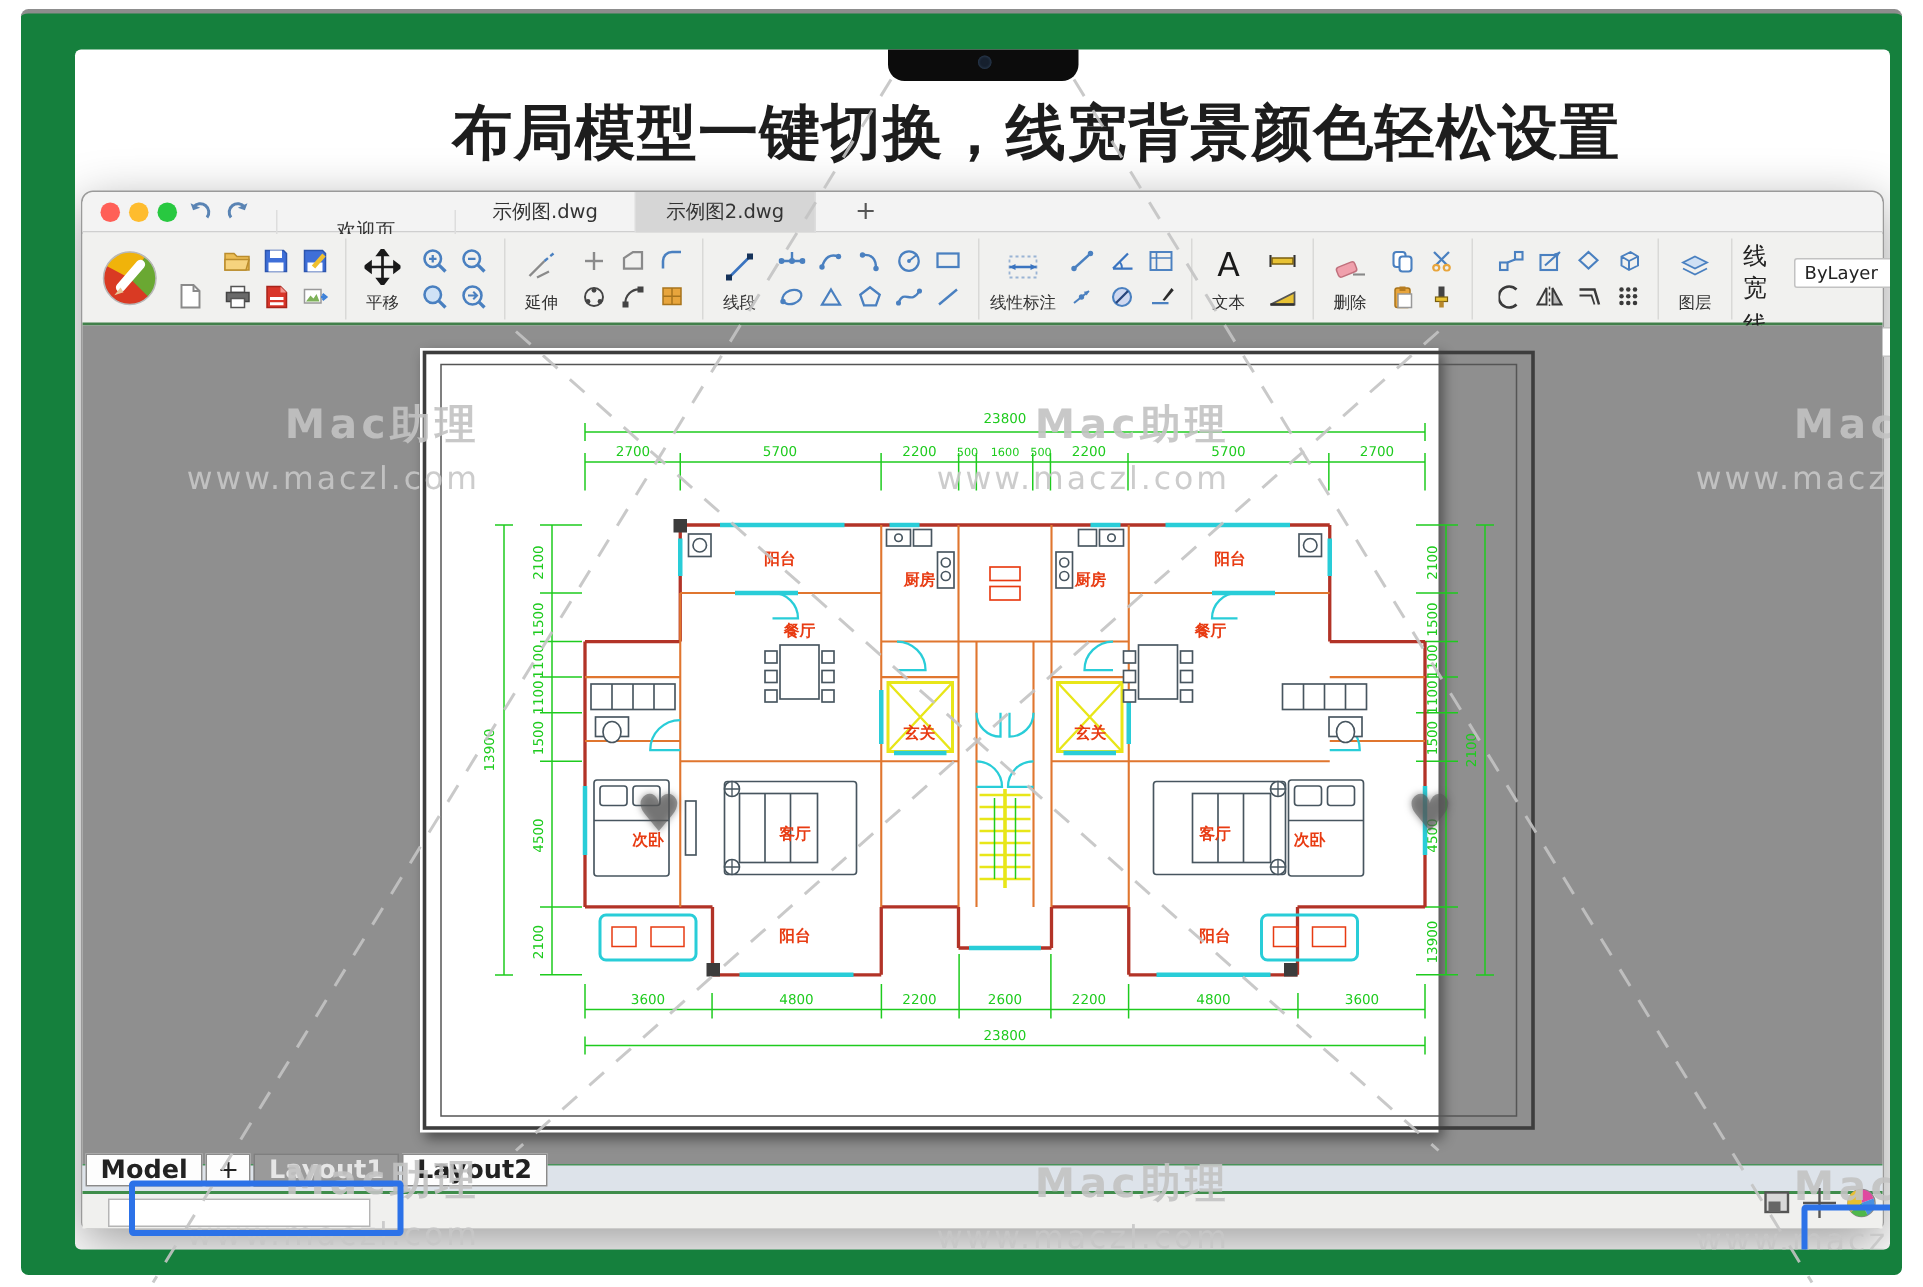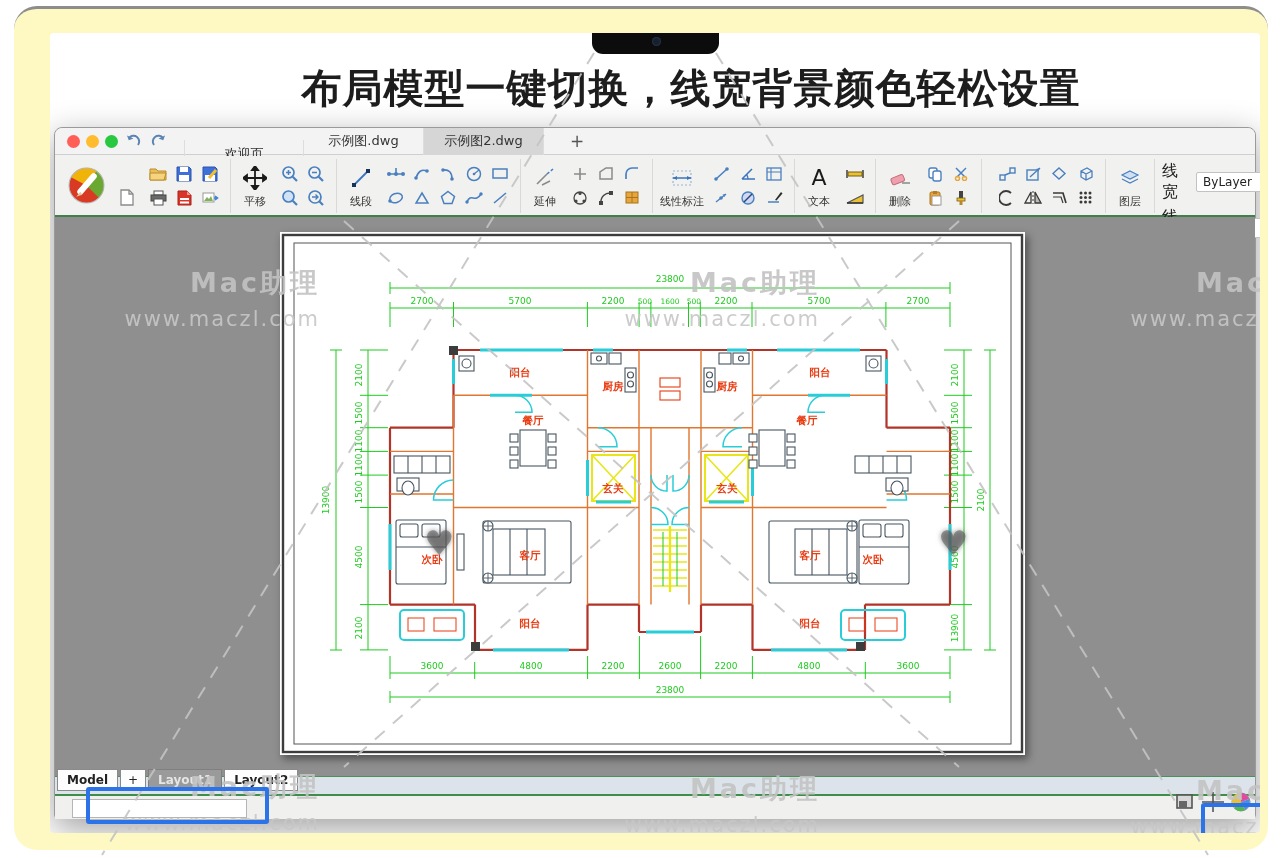--- a/index.html
+++ b/index.html
@@ -1,22 +1,22 @@
 <!DOCTYPE html>
 <html><head>
 <meta charset="utf-8">
 <style>
   * { margin:0; padding:0; box-sizing:border-box; }
   html,body { width:1282px; height:858px; background:#fff; overflow:hidden;
               font-family:"DejaVu Sans","Liberation Sans",sans-serif; }
   .abs { position:absolute; }
 
   
-  #laptop { left:14px; top:6px; width:1254px; height:844px; background:#fef9c3;
-            border-radius:23px; border-top:3px solid #8d8d8d; }
+  #laptop { left:14px; top:6px; width:1254px; height:844px; background:#15803d;
+            border-radius:5px; border-top:3px solid #8d8d8d; }
   #screen { left:36px; top:24px; width:1210px; height:800px; background:#ffffff;
             border-radius:4px; overflow:hidden; }
   #notch { left:578px; top:24px; width:127px; height:21px; background:#0c0c0c;
            border-radius:0 0 11px 11px; z-index:60; }
   #camera { left:50%; top:4px; width:9px; height:9px; margin-left:-4px; border-radius:50%;
             background:#16202e; box-shadow:inset 0 0 2px #3a4f68; }
   #page-title { left:0; top:28px; width:1282px; text-align:center; font-size:40px;
                 font-weight:700; color:#1d1d1d; letter-spacing:1px; z-index:5; }
 
   
@@ -49,31 +49,31 @@
   svg { display:block; }
 
   
   .ddrow { display:flex; align-items:center; margin:2px 0; }
   .ddlbl { font-size:16px; color:#222; margin-right:6px; }
   .dd { width:112px; height:20px; background:#fff; border:1px solid #c2c2c2; border-radius:2px;
         font-size:12px; color:#222; display:flex; align-items:center; padding:0 6px; }
 
   
   #canvas { left:0; top:89px; width:1200px; height:559px; background:#8f8f8f; overflow:hidden; }
-  #paper { left:225px; top:15px; width:745px; height:523px; background:#ffffff;
+  #paper { left:225px; top:15px; width:679px; height:523px; background:#ffffff;
            box-shadow:3px 4px 8px rgba(0,0,0,.45); }
 
   
   #layoutstrip { left:0; top:648px; width:1200px; height:18px; background:#dde3ea;
                  border-top:1px solid #49935a; }
   #statusstrip { left:0; top:666px; width:1200px; height:25px; background:#f0f0ee;
                  border-top:2px solid #3f8d4b; }
   #cmdline { left:17px; top:3px; width:175px; height:19px; background:#fff; border:1px solid #b5b5b5; }
   #ltabs { left:2px; top:641px; display:flex; align-items:flex-end; z-index:12; }
-  .ltab { height:22px; display:flex; align-items:center; justify-content:center; font-size:12px;
+  .ltab { height:22px; display:flex; align-items:center; justify-content:center; font-size:17px;
           font-weight:700; padding:0 9px; border:1px solid #8a8a8a; background:#fdfdfd; color:#222; margin-right:2px; }
   .ltab.plus { padding:0 7px; font-weight:400; }
   .ltab.dim { background:#9a9a9a; color:#e6e6e6; border-color:#7f7f7f; }
   #briicons { left:1120px; top:664px; display:flex; gap:7px; align-items:center; z-index:12; }
 
   
   .bluebox { border:4px solid #2c72e8; border-radius:3px; z-index:45; pointer-events:none; }
   #bluebox-tabs { left:36px; top:754px; width:183px; height:37px; }
   #bluebox-icons { left:1151px; top:770px; width:90px; height:39px; }
 
@@ -238,20 +238,72 @@
                   <path d="M5 8 h6 m-2.5 -2.5 l2.5 2.5 -2.5 2.5" stroke="#4a80c0" stroke-width="1.4" fill="none"></path>
                   <line x1="12.2" y1="12.2" x2="16" y2="16" stroke="#4a80c0" stroke-width="2.2"></line>
                 </svg>
             </span>
           </div>
         </div>
 
         <div class="grp">
           <div class="bigi">
             <span class="glyph">
+              <svg width="22" height="20" viewBox="0 0 22 20">
+                  <line x1="3" y1="16" x2="13" y2="6" stroke="#8a8a8a" stroke-width="1.6"></line>
+                  <line x1="13" y1="6" x2="19" y2="1" stroke="#4a80c0" stroke-width="1.6" stroke-dasharray="3 2"></line>
+                  <line x1="8" y1="17" x2="16" y2="13" stroke="#8a8a8a" stroke-width="1.4"></line>
+                </svg>
+            </span>
+            <span class="lbl">延伸</span>
+          </div>
+          <div class="grid2">
+            <span class="cell">
+              <svg width="16" height="16" viewBox="0 0 16 16">
+                  <line x1="2" y1="8" x2="14" y2="8" stroke="#8a8a8a" stroke-width="1.6"></line>
+                  <line x1="8" y1="2" x2="8" y2="14" stroke="#8a8a8a" stroke-width="1.6"></line>
+                </svg>
+            </span>
+            <span class="cell">
+              <svg width="16" height="16" viewBox="0 0 16 16">
+                  <circle cx="8" cy="8" r="6" fill="none" stroke="#444" stroke-width="1.3"></circle>
+                  <circle cx="8" cy="3.5" r="1.6" fill="#444"></circle>
+                  <circle cx="12" cy="11" r="1.6" fill="#444"></circle>
+                  <circle cx="4" cy="11" r="1.6" fill="#444"></circle>
+                </svg>
+            </span>
+            <span class="cell">
+              <svg width="16" height="15" viewBox="0 0 16 15">
+                  <path d="M2 13 V6 L8 2 H14 V13 Z" fill="none" stroke="#8a8a8a" stroke-width="1.5"></path>
+                </svg>
+            </span>
+            <span class="cell">
+              <svg width="16" height="16" viewBox="0 0 16 16">
+                  <path d="M3 13 A9 9 0 0 1 13 3" fill="none" stroke="#444" stroke-width="1.4"></path>
+                  <rect x="1" y="11" width="4" height="4" fill="#444"></rect>
+                  <rect x="11" y="1" width="4" height="4" fill="#444"></rect>
+                </svg>
+            </span>
+            <span class="cell">
+              <svg width="16" height="15" viewBox="0 0 16 15">
+                  <path d="M2 13 V8 A6 6 0 0 1 8 2 H14" fill="none" stroke="#4a80c0" stroke-width="1.7"></path>
+                </svg>
+            </span>
+            <span class="cell">
+              <svg width="16" height="15" viewBox="0 0 16 15">
+                  <rect x="2" y="2" width="12" height="11" fill="#e8a53c" stroke="#a8741c"></rect>
+                  <path d="M2 7.5 h12 M8 2 v11" stroke="#a8741c" stroke-width="1"></path>
+                </svg>
+            </span>
+          </div>
+        </div>
+
+        <div class="grp">
+          <div class="bigi">
+            <span class="glyph">
               <svg width="22" height="22" viewBox="0 0 22 22">
                   <line x1="4" y1="18" x2="18" y2="4" stroke="#3a74c0" stroke-width="1.8"></line>
                   <rect x="2" y="16" width="4" height="4" fill="#16335a"></rect>
                   <rect x="16" y="2" width="4" height="4" fill="#16335a"></rect>
                 </svg>
             </span>
             <span class="lbl">线段</span>
           </div>
           <div class="grid2">
             <span class="cell">
@@ -307,72 +359,20 @@
                 </svg>
             </span>
             <span class="cell">
               <svg width="18" height="13" viewBox="0 0 18 13">
                   <rect x="2" y="2" width="14" height="9" fill="none" stroke="#4a80c0" stroke-width="1.5"></rect>
                 </svg>
             </span>
             <span class="cell">
               <svg width="16" height="14" viewBox="0 0 16 14">
                   <line x1="2" y1="12" x2="14" y2="2" stroke="#4a80c0" stroke-width="1.6"></line>
-                </svg>
-            </span>
-          </div>
-        </div>
-
-        <div class="grp">
-          <div class="bigi">
-            <span class="glyph">
-              <svg width="22" height="20" viewBox="0 0 22 20">
-                  <line x1="3" y1="16" x2="13" y2="6" stroke="#8a8a8a" stroke-width="1.6"></line>
-                  <line x1="13" y1="6" x2="19" y2="1" stroke="#4a80c0" stroke-width="1.6" stroke-dasharray="3 2"></line>
-                  <line x1="8" y1="17" x2="16" y2="13" stroke="#8a8a8a" stroke-width="1.4"></line>
-                </svg>
-            </span>
-            <span class="lbl">延伸</span>
-          </div>
-          <div class="grid2">
-            <span class="cell">
-              <svg width="16" height="16" viewBox="0 0 16 16">
-                  <line x1="2" y1="8" x2="14" y2="8" stroke="#8a8a8a" stroke-width="1.6"></line>
-                  <line x1="8" y1="2" x2="8" y2="14" stroke="#8a8a8a" stroke-width="1.6"></line>
-                </svg>
-            </span>
-            <span class="cell">
-              <svg width="16" height="16" viewBox="0 0 16 16">
-                  <circle cx="8" cy="8" r="6" fill="none" stroke="#444" stroke-width="1.3"></circle>
-                  <circle cx="8" cy="3.5" r="1.6" fill="#444"></circle>
-                  <circle cx="12" cy="11" r="1.6" fill="#444"></circle>
-                  <circle cx="4" cy="11" r="1.6" fill="#444"></circle>
-                </svg>
-            </span>
-            <span class="cell">
-              <svg width="16" height="15" viewBox="0 0 16 15">
-                  <path d="M2 13 V6 L8 2 H14 V13 Z" fill="none" stroke="#8a8a8a" stroke-width="1.5"></path>
-                </svg>
-            </span>
-            <span class="cell">
-              <svg width="16" height="16" viewBox="0 0 16 16">
-                  <path d="M3 13 A9 9 0 0 1 13 3" fill="none" stroke="#444" stroke-width="1.4"></path>
-                  <rect x="1" y="11" width="4" height="4" fill="#444"></rect>
-                  <rect x="11" y="1" width="4" height="4" fill="#444"></rect>
-                </svg>
-            </span>
-            <span class="cell">
-              <svg width="16" height="15" viewBox="0 0 16 15">
-                  <path d="M2 13 V8 A6 6 0 0 1 8 2 H14" fill="none" stroke="#4a80c0" stroke-width="1.7"></path>
-                </svg>
-            </span>
-            <span class="cell">
-              <svg width="16" height="15" viewBox="0 0 16 15">
-                  <rect x="2" y="2" width="12" height="11" fill="#e8a53c" stroke="#a8741c"></rect>
-                  <path d="M2 7.5 h12 M8 2 v11" stroke="#a8741c" stroke-width="1"></path>
                 </svg>
             </span>
           </div>
         </div>
 
         <div class="grp">
           <div class="bigi">
             <span class="glyph">
               <svg width="26" height="22" viewBox="0 0 26 22">
                   <rect x="4" y="4" width="18" height="14" fill="none" stroke="#9ab4d4" stroke-width="1.2" stroke-dasharray="2 2"></rect>

